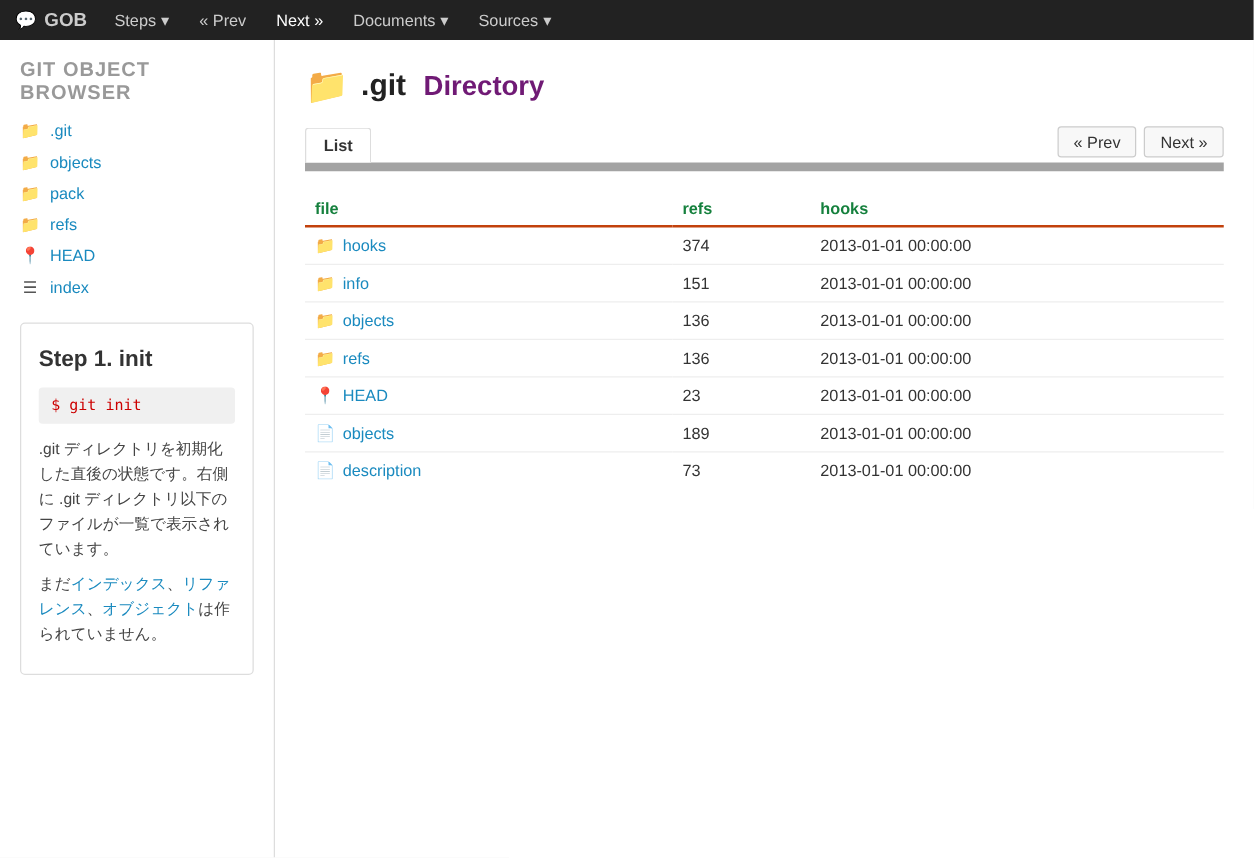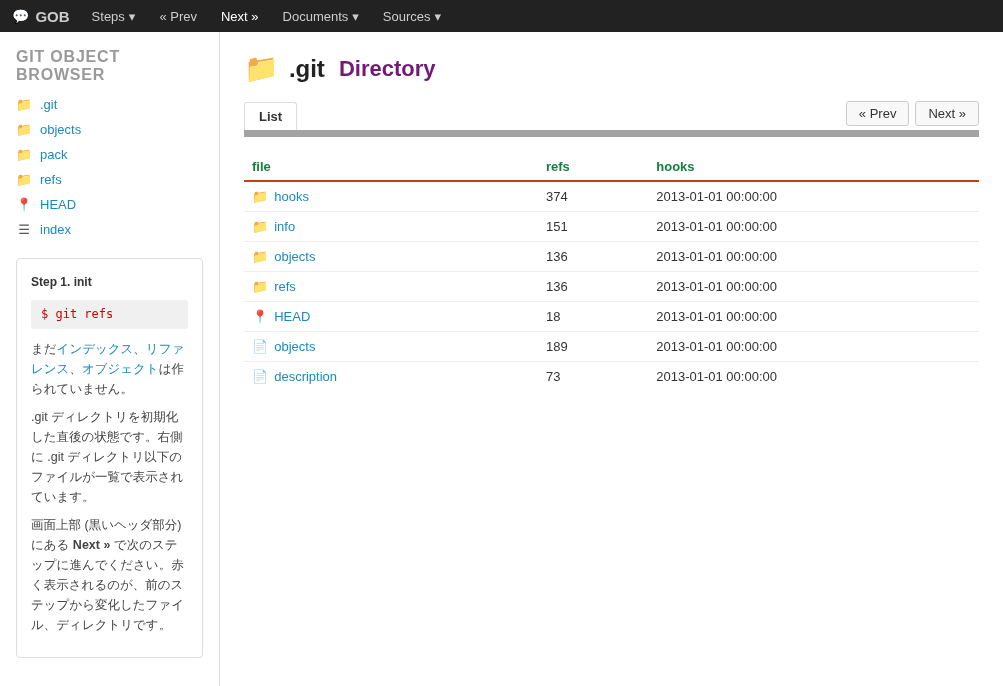--- a/index.html
+++ b/index.html
@@ -84,21 +84,21 @@
       margin: 16px;
       border: 1px solid #ddd;
       border-radius: 4px;
       background: #fff;
       padding: 14px;
       font-size: 12.5px;
       line-height: 1.6;
       color: #444;
     }
     .step-title {
-      font-size: 12px;
+      font-size: 18px;
       font-weight: bold;
       margin-bottom: 8px;
       color: #333;
     }
     .code-block {
       background: #f0f0f0;
       border-radius: 3px;
       padding: 5px 10px;
       font-family: monospace;
       font-size: 12px;
@@ -271,27 +271,24 @@
       <span class="icon" style="color:#1a8abf;">📍</span>
       <span>HEAD</span>
     </div>
     <div class="sidebar-item">
       <span class="icon" style="color:#555;">☰</span>
       <span>index</span>
     </div>
 
     <div class="step-box">
       <div class="step-title">Step 1. init</div>
-      <div class="code-block">$ git refs</div>
+      <div class="code-block">$ git init</div>
+      <p class="step-text">.git ディレクトリを初期化した直後の状態です。右側に .git ディレクトリ以下のファイルが一覧で表示されています。</p>
       <p class="step-text">
         まだ<a class="step-link">インデックス</a>、<a class="step-link">リファレンス</a>、<a class="step-link">オブジェクト</a>は作られていません。
-      </p>
-      <p class="step-text">.git ディレクトリを初期化した直後の状態です。右側に .git ディレクトリ以下のファイルが一覧で表示されています。</p>
-      <p class="step-text">
-        画面上部 (黒いヘッダ部分) にある <span class="step-bold">Next »</span> で次のステップに進んでください。赤く表示されるのが、前のステップから変化したファイル、ディレクトリです。
       </p>
     </div>
   </aside>
 
   <main class="main">
     <div class="page-header">
       <span class="folder-big">📁</span>
       <span class="page-title">.git</span>
       <span class="page-subtitle">Directory</span>
     </div>
@@ -355,21 +352,21 @@
             <td>136</td>
             <td>2013-01-01 00:00:00</td>
           </tr>
           <tr>
             <td>
               <a class="file-link" href="#">
                 <span class="file-icon" style="color: rgb(26, 138, 191);">📍</span>
                 <span>HEAD</span>
               </a>
             </td>
-            <td>18</td>
+            <td>23</td>
             <td>2013-01-01 00:00:00</td>
           </tr>
           <tr>
             <td>
               <a class="file-link" href="#">
                 <span class="file-icon">📄</span>
                 <span>objects</span>
               </a>
             </td>
             <td>189</td>

